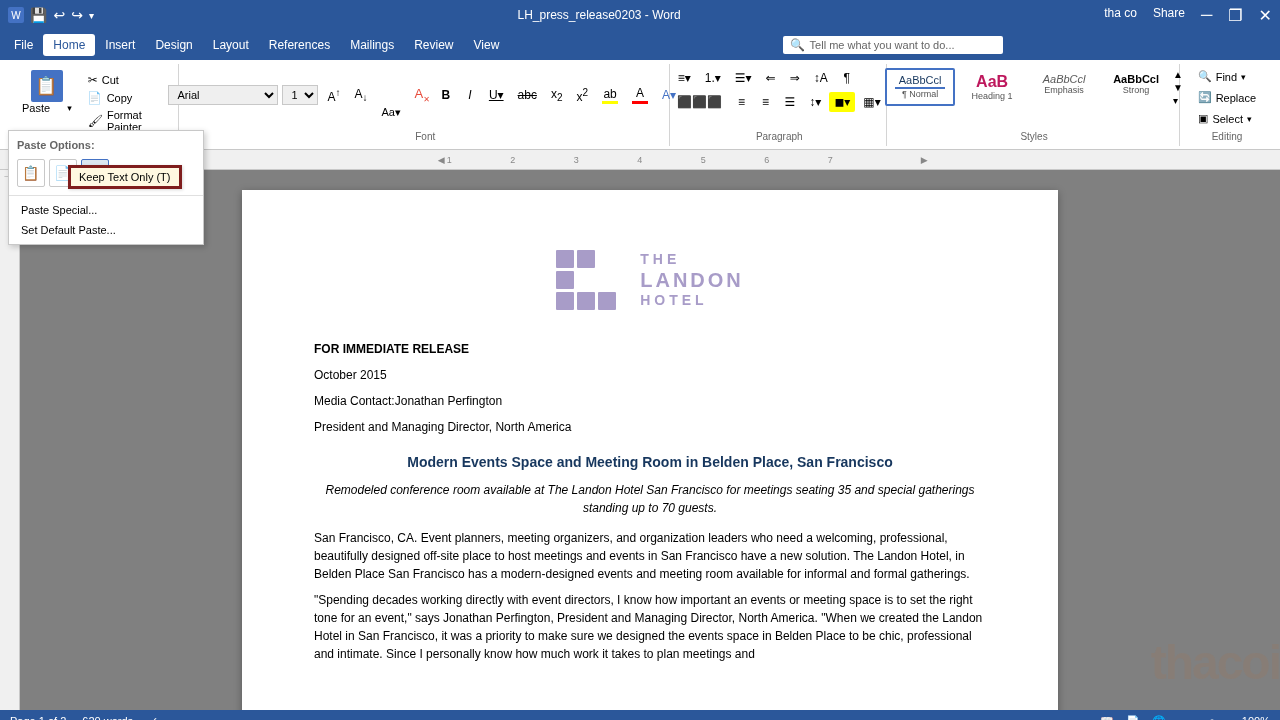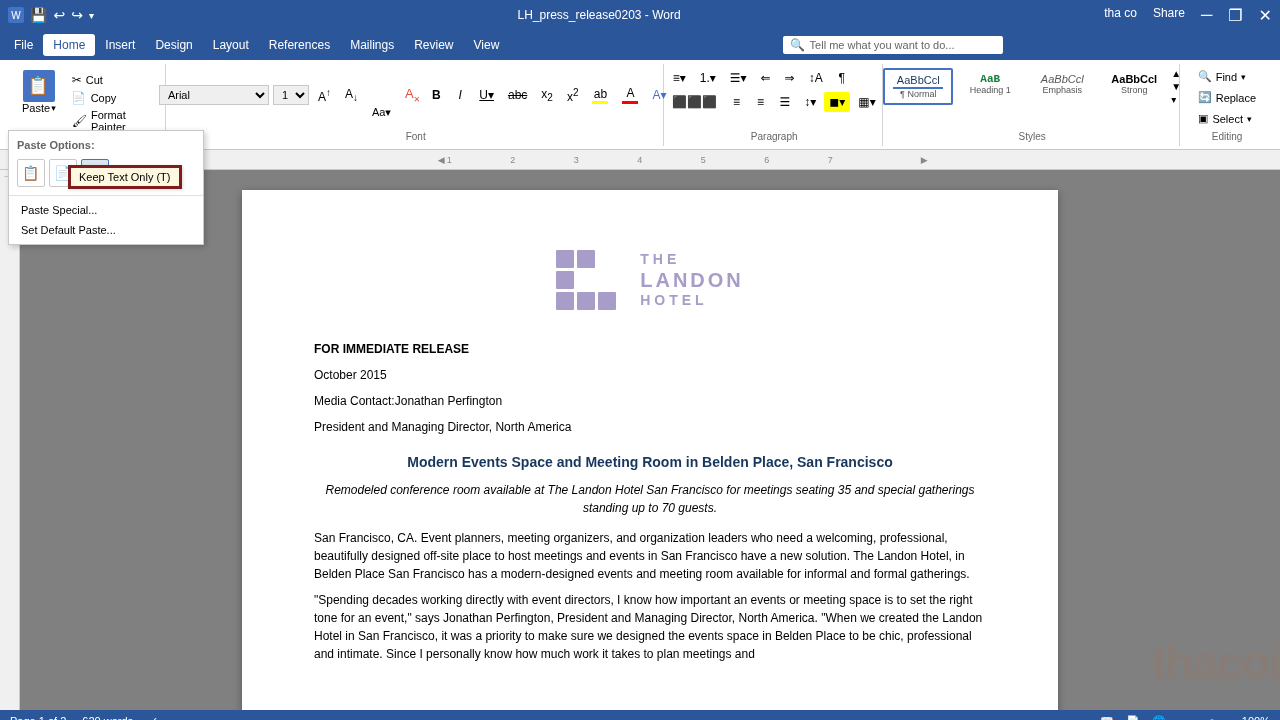--- a/index.html
+++ b/index.html
@@ -146,21 +146,21 @@
     .style-btn {
       padding: 4px 8px;
       border: 1px solid transparent;
       cursor: pointer;
       font-size: 12px;
       border-radius: 2px;
       min-width: 70px;
       text-align: center;
     }
     .style-normal { border: 2px solid #4472c4; }
-    .style-h1 { font-size: 11px; color: #15803d; font-weight: bold; font-family: Liberation Mono, monospace; }
+    .style-h1 { font-size: 16px; color: #be185d; font-weight: bold; }
     .style-emph { font-style: italic; color: #595959; }
     .style-strong { font-weight: bold; }
     .editing-btn {
       display: flex;
       align-items: center;
       gap: 4px;
       padding: 2px 6px;
       cursor: pointer;
       font-size: 11px;
       border-radius: 2px;
@@ -361,21 +361,21 @@
   </div>
 </div>
 
 <div class="ribbon">
 
   <div class="ribbon-group clipboard-group">
     <div class="ribbon-group-content" style="gap:6px;">
       <div style="display:flex; flex-direction:column; align-items:center;">
         <div class="paste-btn">
           <div class="paste-icon">📋</div>
-          <div style="display:flex; align-items:center; gap:1px;">
+          <div style="display:flex; align-items:center; gap:17px;">
             <span style="font-size:11px;">Paste</span>
             <span style="font-size:9px;">▾</span>
           </div>
         </div>
       </div>
       <div class="clipboard-side">
         <div class="clipboard-side-btn">
           <span style="font-size:12px;">✂</span>
           <span>Cut</span>
         </div>

